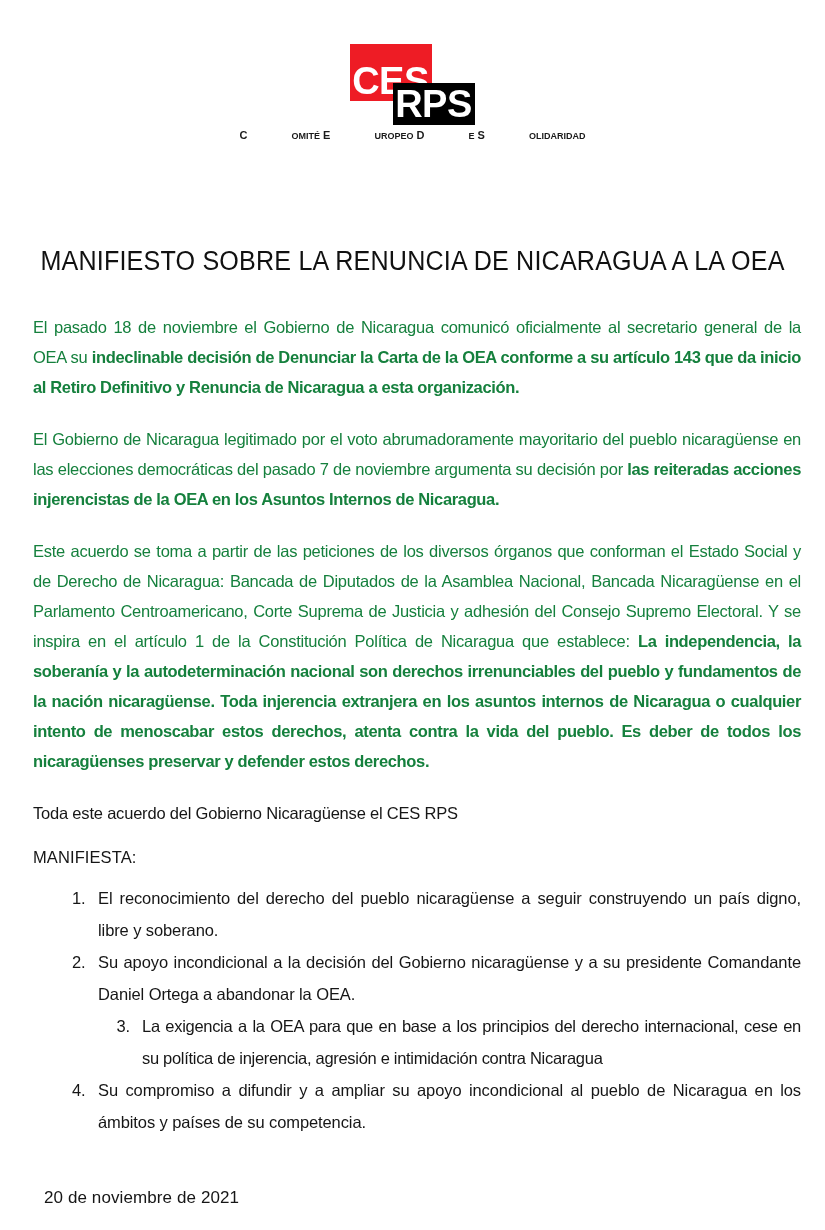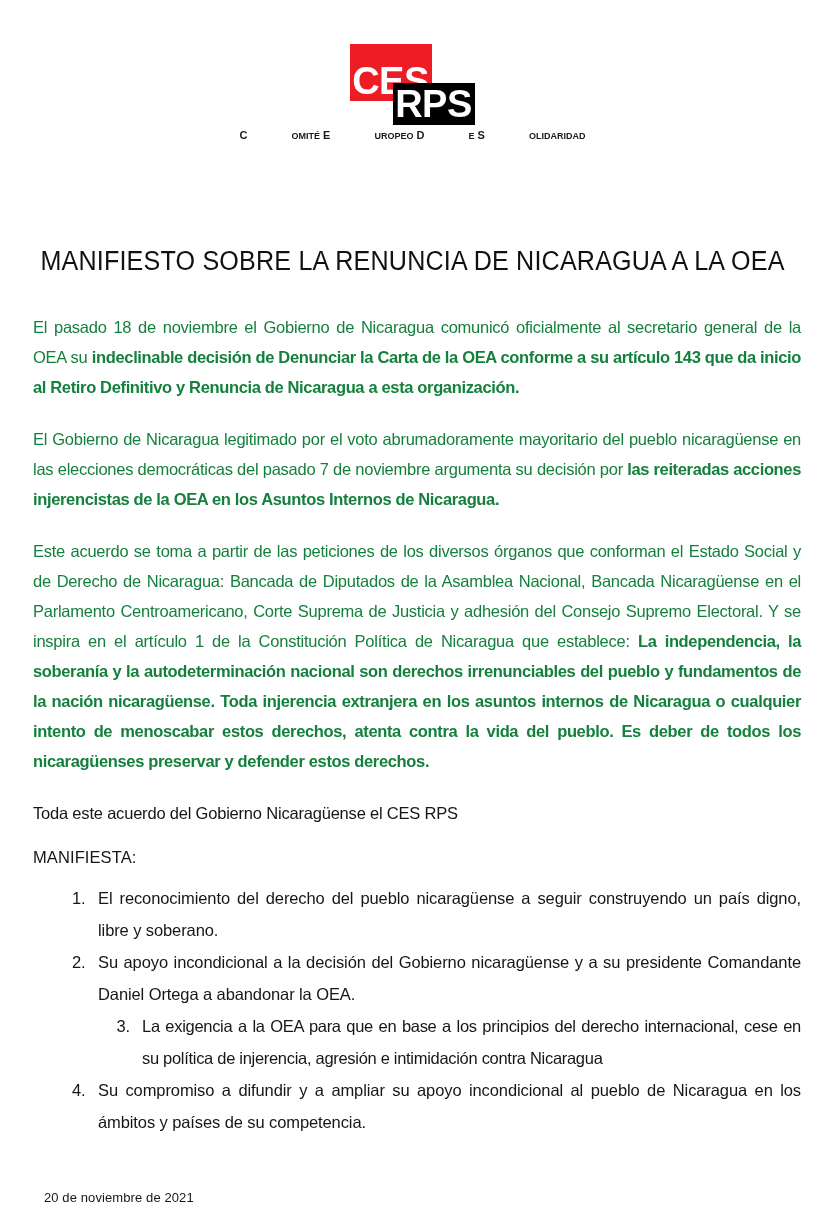--- a/index.html
+++ b/index.html
@@ -136,21 +136,21 @@
   }
   ol.manifiesta-list li::marker { font-size: 16.5px; }
   ol.manifiesta-list li.narrow { letter-spacing: -0.3px; margin-left: 44px; }
 
   
   .doc-date {
     position: absolute;
     left: 44px;
     top: 1186px;
     font-family: "Liberation Sans", sans-serif;
-    font-size: 13px;
+    font-size: 17px;
     line-height: 24px;
     color: #161616;
     letter-spacing: 0.1px;
   }
 </style>
 </head>
 <body>
 
 <div class="logo-wrap">
   <div class="logo-marks">

